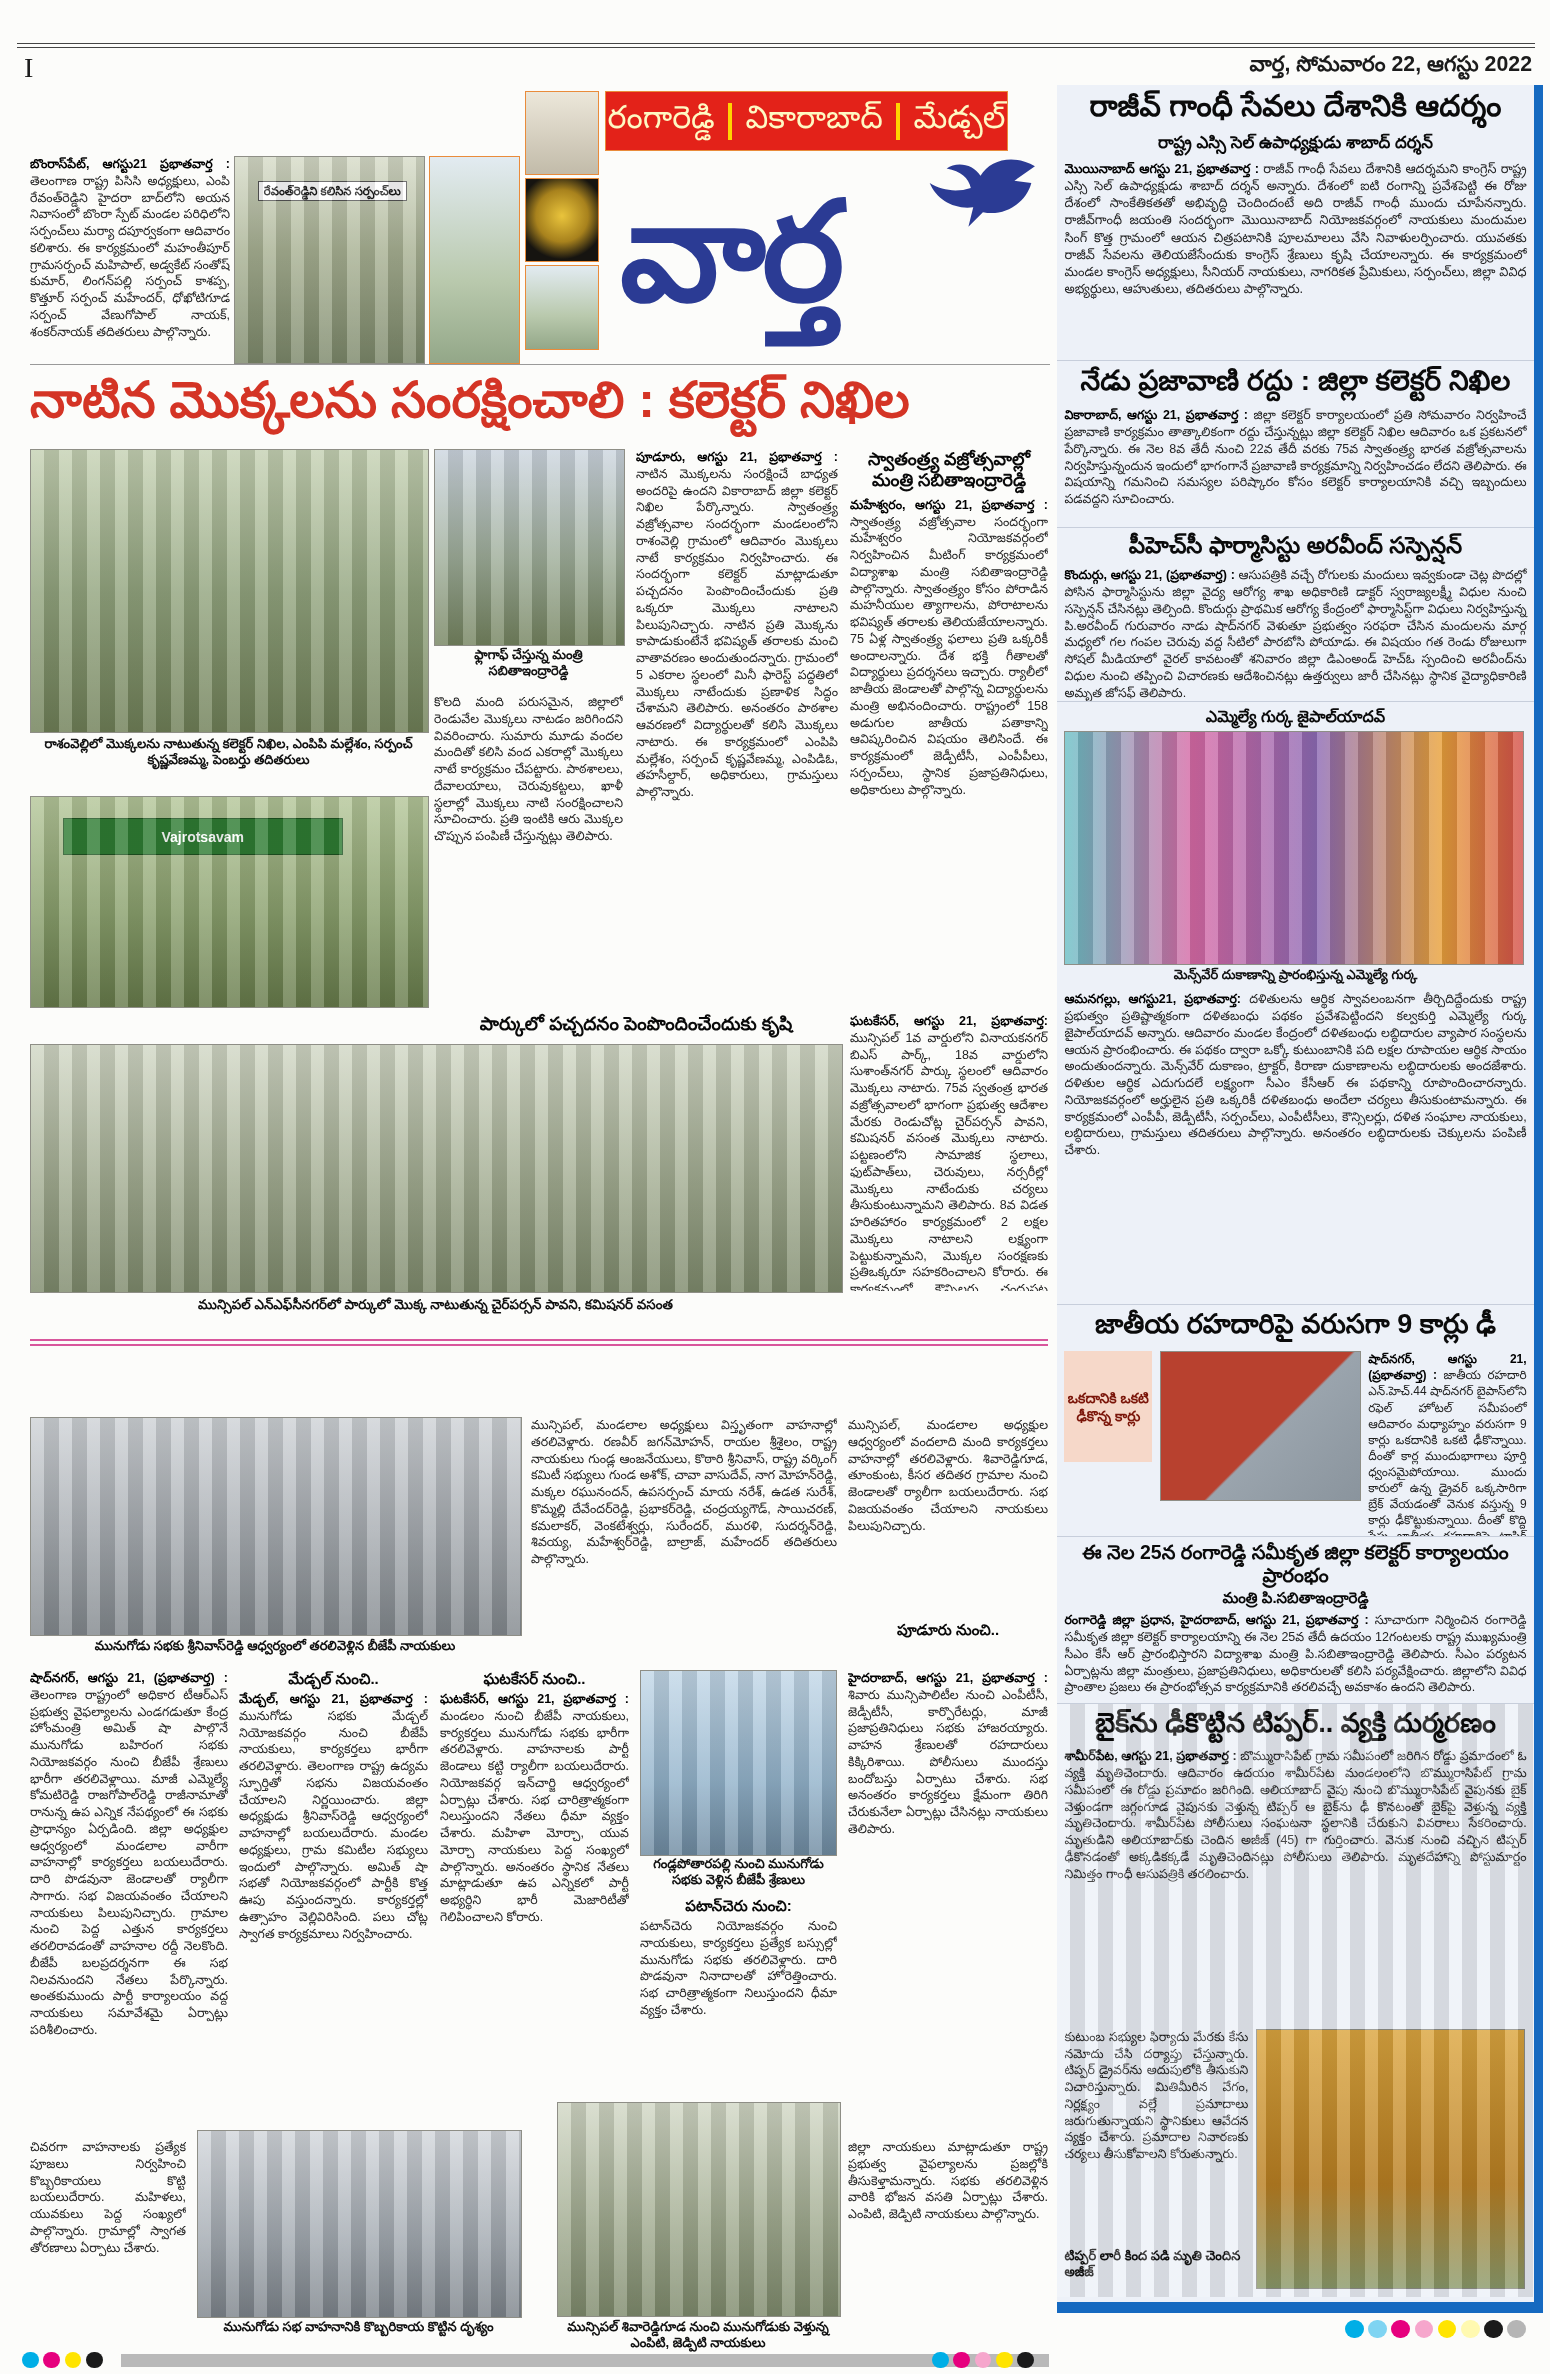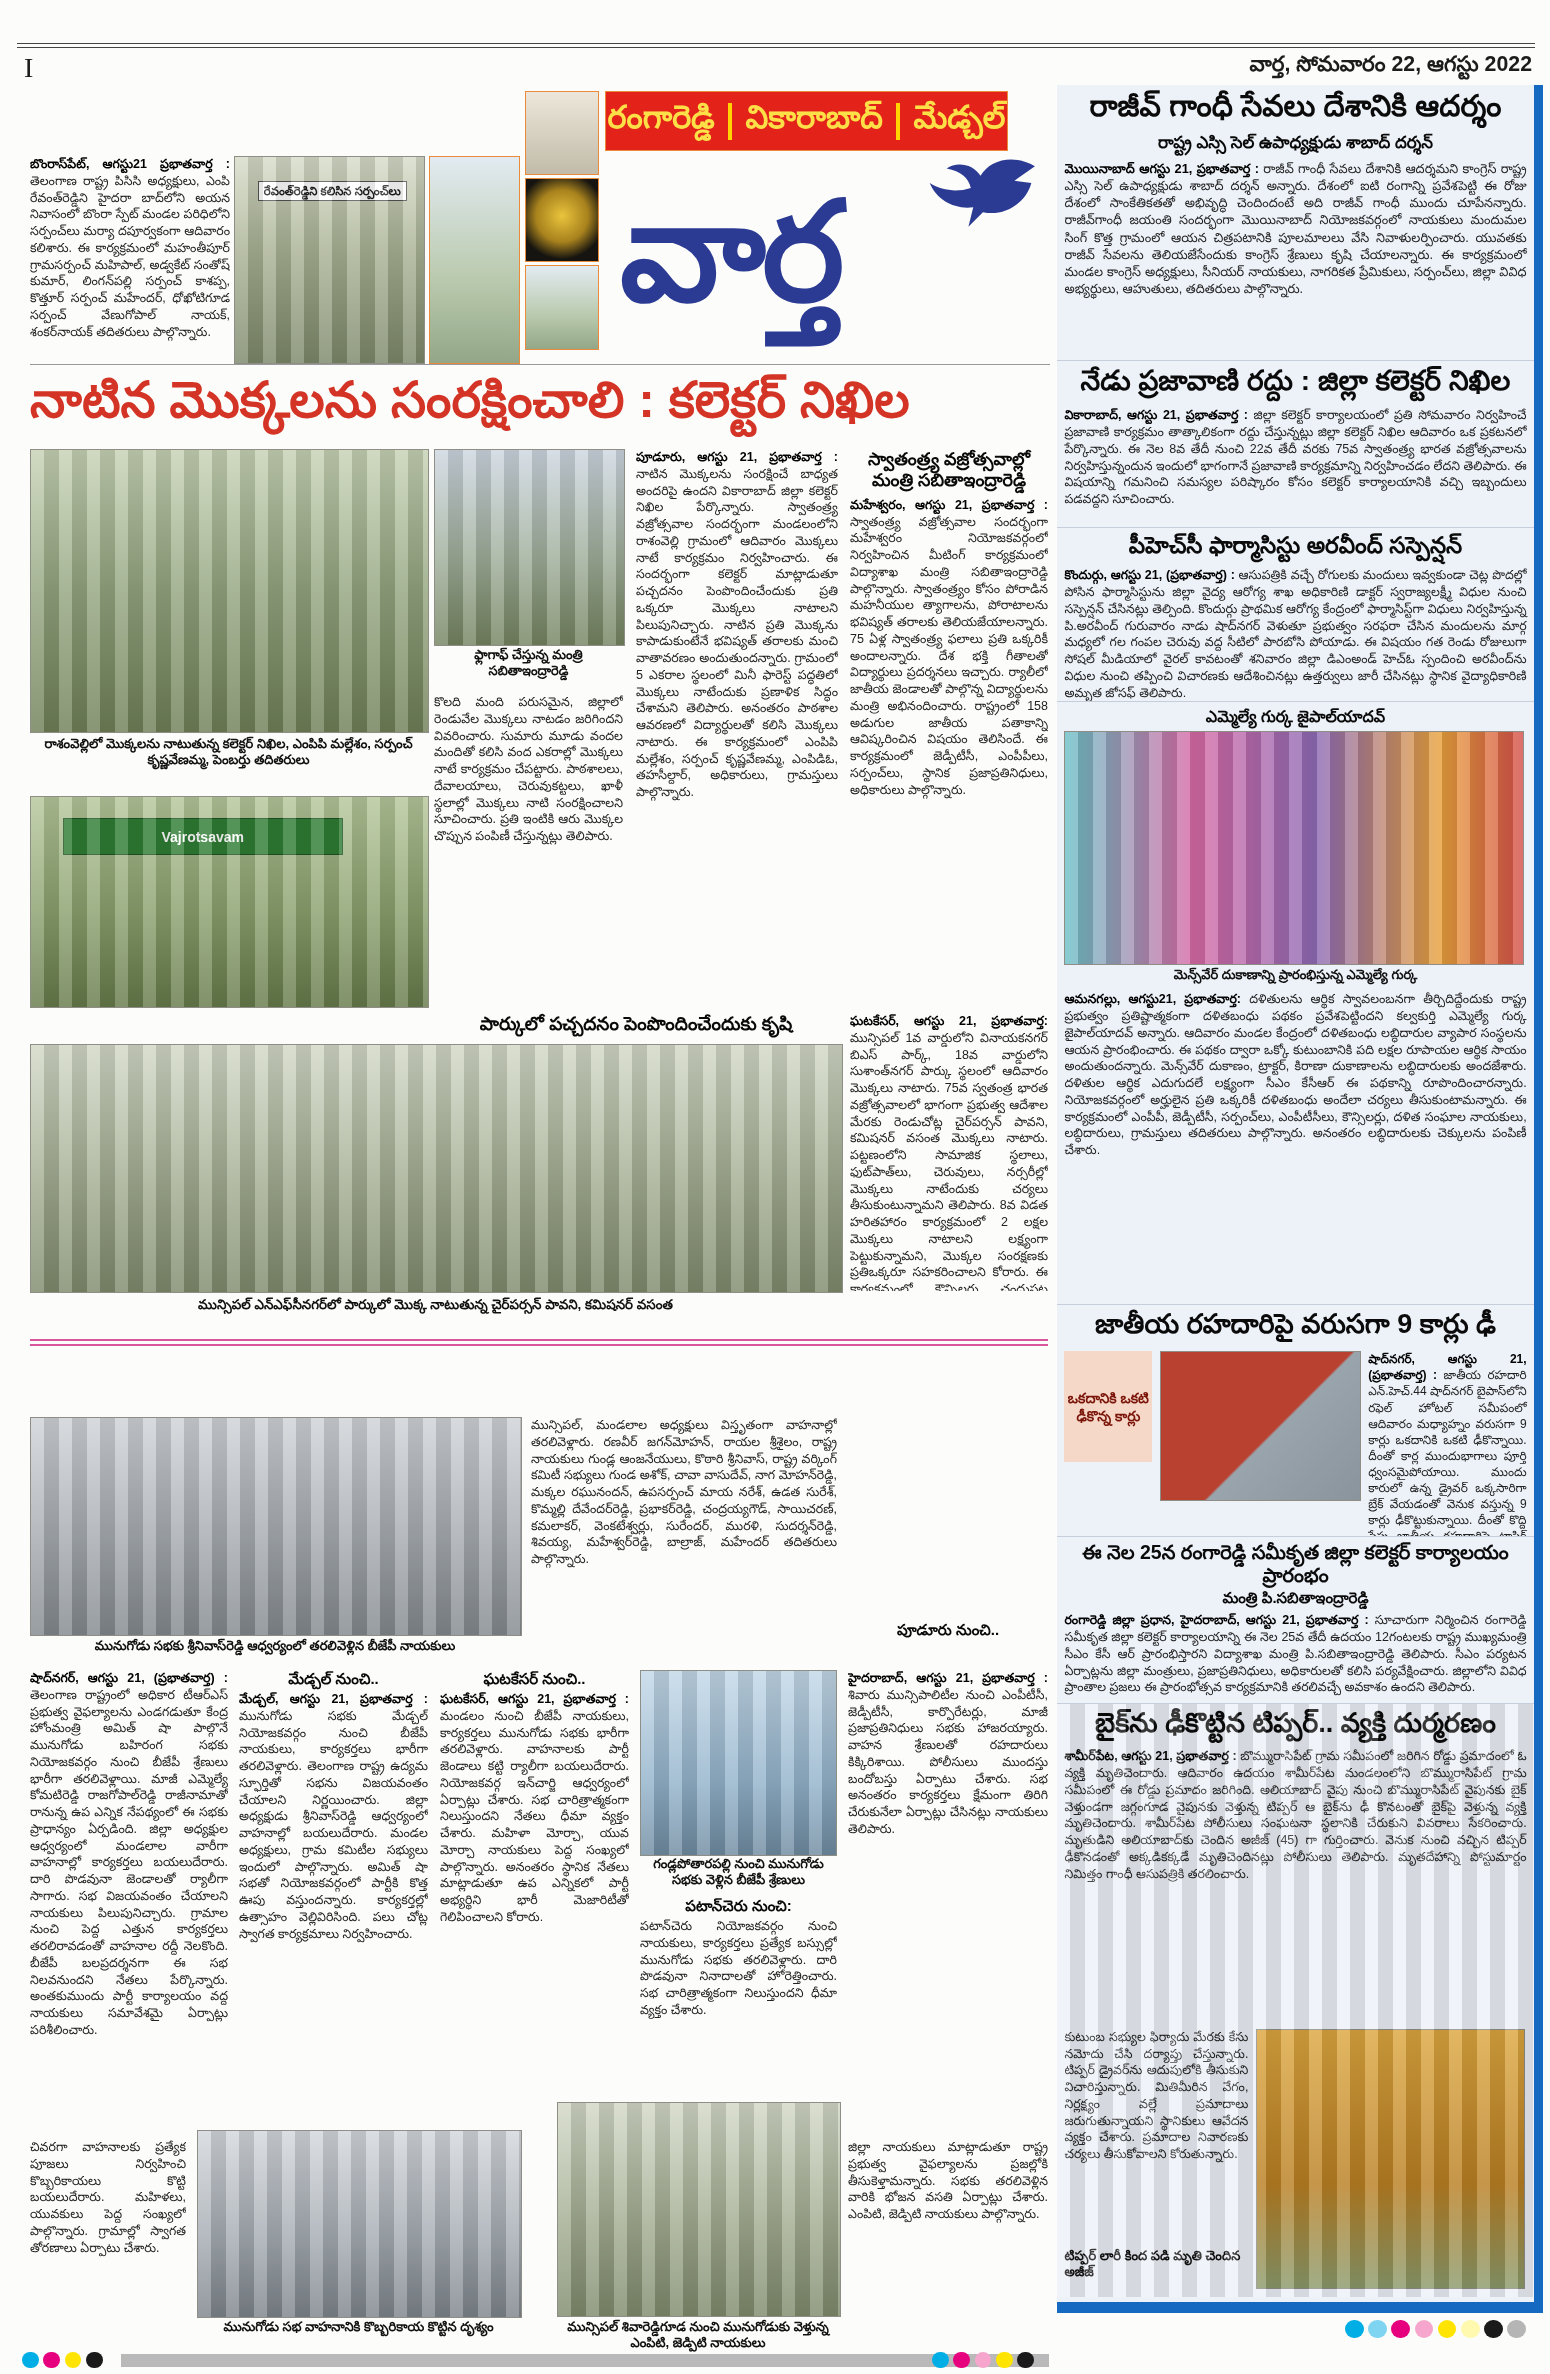--- a/index.html
+++ b/index.html
@@ -26,21 +26,21 @@
   .ph-temple{background:linear-gradient(180deg,#ece7da 0%,#c2bba9 100%);}
   .ph-gold{background:radial-gradient(circle at 50% 45%,#e9c43c 0%,#a8821d 45%,#161410 75%);}
   .ph-land{background:linear-gradient(180deg,#e2ebf1 0%,#b9c9ad 60%,#93a788 100%);}
   .ph-shop{background:linear-gradient(90deg,#6cc0c6 0%,#d76aa6 28%,#8e6bb5 55%,#e8a13c 82%,#d5504a 100%);}
   .ph-car{background:linear-gradient(135deg,#b8412f 0%,#b8412f 55%,#9aa4ad 56%,#8a949d 100%);}
   .ph-truck{background:linear-gradient(180deg,#dca63f 0%,#b97f22 60%,#8b9a6b 100%);}
   .stripes:after{content:"";position:absolute;inset:0;
      background:repeating-linear-gradient(90deg,rgba(255,255,255,.18) 0 13px,rgba(0,0,0,.10) 13px 28px);}
   .photo-wrap{position:absolute;}
   .banner-red{background:#e32219;display:flex;align-items:center;justify-content:center;}
-  .banner-red .t{color:#fde047;font-weight:bold;font-size:32px;}
+  .banner-red .t{color:#fef9c3;font-weight:normal;font-size:32px;}
   .banner-red .sep{width:4.6px;height:37px;background:#ffd400;margin:0 13px;}
   .logo-txt{font-weight:bold;color:#2b3b94;font-size:139px;line-height:1;letter-spacing:-3.7px;}
   .green-banner{position:absolute;left:8%;top:10%;width:70%;height:35px;background:#2f7d33;
      color:#fff;font-size:14px;font-weight:bold;display:flex;align-items:center;justify-content:center;border:0.9px solid #1d5220;}
   .overlay-cap{position:absolute;background:#fff;border:0.9px solid #555;font-size:11.6px;font-weight:bold;
      text-align:center;padding:1.9px 3.7px;line-height:1.2;}
   .rail{position:absolute;left:1057px;top:85px;width:477px;height:2217px;background:#edf1f8;
         border-right:9.3px solid #1569c0;border-bottom:11px solid #1569c0;}
   .rail-art{position:relative;padding:3.7px 7.4px;border-top:0.9px solid #c7cedb;overflow:hidden;box-sizing:border-box;}
   .rail-art:first-child{border-top:none;}
@@ -101,20 +101,21 @@
   </div>
   <div class="abs subhead" style="left:434px;top:1013px;width:404px;height:26px;font-size:18.6px;">పార్కులో పచ్చదనం పెంపొందించేందుకు కృషి</div>
   <div class="abs ph ph-group stripes" style="left:30px;top:1044px;width:811px;height:247px;"></div>
   <div class="abs body-txt" style="left:850px;top:1013px;width:198px;height:278px;"><b>ఘటకేసర్, ఆగస్టు 21, ప్రభాతవార్త: </b><span>మున్సిపల్ 1వ వార్డులోని వినాయకనగర్ బిఎస్ పార్క్, 18వ వార్డులోని సుశాంత్‌నగర్ పార్కు స్థలంలో ఆదివారం మొక్కలు నాటారు. 75వ స్వతంత్ర భారత వజ్రోత్సవాలలో భాగంగా ప్రభుత్వ ఆదేశాల మేరకు రెండుచోట్ల చైర్‌పర్సన్ పావని, కమిషనర్ వసంత మొక్కలు నాటారు. పట్టణంలోని సామాజిక స్థలాలు, ఫుట్‌పాత్‌లు, చెరువులు, నర్సరీల్లో మొక్కలు నాటేందుకు చర్యలు తీసుకుంటున్నామని తెలిపారు. 8వ విడత హరితహారం కార్యక్రమంలో 2 లక్షల మొక్కలు నాటాలని లక్ష్యంగా పెట్టుకున్నామని, మొక్కల సంరక్షణకు ప్రతిఒక్కరూ సహకరించాలని కోరారు. ఈ కార్యక్రమంలో కౌన్సిలర్లు చందుపట్ల వెంకట్‌రెడ్డి, బండారి ఆంజనేయులు, కతాడి రవీందర్, సిబ్బంది, కార్మికులు పాల్గొన్నారు.</span></div>
   <div class="abs cap" style="left:111px;top:1297px;width:649px;height:22px;font-size:13.4px;">మున్సిపల్ ఎన్ఎఫ్‌సీనగర్‌లో పార్కులో మొక్క నాటుతున్న చైర్‌పర్సన్ పావని, కమిషనర్ వసంత</div>
 
   <div class="abs pinkrule" style="left:30px;top:1339px;width:1018px;"></div>
   <div class="abs ph ph-road stripes" style="left:30px;top:1417px;width:490px;height:217px;"></div>
   <div class="abs cap" style="left:30px;top:1638px;width:490px;height:24px;">మునుగోడు సభకు శ్రీనివాస్‌రెడ్డి ఆధ్వర్యంలో తరలివెళ్లిన బీజేపీ నాయకులు</div>
   <div class="abs body-txt" style="left:531px;top:1417px;width:306px;height:243px;">మున్సిపల్, మండలాల అధ్యక్షులు విస్తృతంగా వాహనాల్లో తరలివెళ్లారు. రణవీర్ జగన్‌మోహన్, రాయల శ్రీశైలం, రాష్ట్ర నాయకులు గుండ్ల ఆంజనేయులు, కొఠారి శ్రీనివాస్, రాష్ట్ర వర్కింగ్ కమిటీ సభ్యులు గుండ అశోక్, చావా వాసుదేవ్, నాగ మోహన్‌రెడ్డి, మక్కల రఘునందన్, ఉపసర్పంచ్ మాయ నరేశ్, ఉడత సురేశ్, కొమ్మల్లి దేవేందర్‌రెడ్డి, ప్రభాకర్‌రెడ్డి, చంద్రయ్యగౌడ్, సాయిచరణ్, కమలాకర్, వెంకటేశ్వర్లు, సురేందర్, మురళి, సుదర్శన్‌రెడ్డి, శివయ్య, మహేశ్వర్‌రెడ్డి, బాల్రాజ్, మహేందర్ తదితరులు పాల్గొన్నారు.</div>
+  <div class="abs body-txt" style="left:848px;top:1417px;width:200px;height:197px;">మున్సిపల్, మండలాల అధ్యక్షుల ఆధ్వర్యంలో వందలాది మంది కార్యకర్తలు వాహనాల్లో తరలివెళ్లారు. శివారెడ్డిగూడ, తూంకుంట, కీసర తదితర గ్రామాల నుంచి జెండాలతో ర్యాలీగా బయలుదేరారు. సభ విజయవంతం చేయాలని నాయకులు పిలుపునిచ్చారు.</div>
   <div class="abs subhead" style="left:848px;top:1621px;width:200px;height:22px;font-size:15px;">పూడూరు నుంచి..</div>
 
   <div class="abs body-txt" style="left:30px;top:1670px;width:198px;height:460px;"><b>షాద్‌నగర్, ఆగస్టు 21, (ప్రభాతవార్త) : </b><span>తెలంగాణ రాష్ట్రంలో అధికార టీఆర్ఎస్ ప్రభుత్వ వైఫల్యాలను ఎండగడుతూ కేంద్ర హోంమంత్రి అమిత్ షా పాల్గొనే మునుగోడు బహిరంగ సభకు నియోజకవర్గం నుంచి బీజేపీ శ్రేణులు భారీగా తరలివెళ్లాయి. మాజీ ఎమ్మెల్యే కోమటిరెడ్డి రాజగోపాల్‌రెడ్డి రాజీనామాతో రానున్న ఉప ఎన్నిక నేపథ్యంలో ఈ సభకు ప్రాధాన్యం ఏర్పడింది. జిల్లా అధ్యక్షుల ఆధ్వర్యంలో మండలాల వారీగా వాహనాల్లో కార్యకర్తలు బయలుదేరారు. దారి పొడవునా జెండాలతో ర్యాలీగా సాగారు. సభ విజయవంతం చేయాలని నాయకులు పిలుపునిచ్చారు. గ్రామాల నుంచి పెద్ద ఎత్తున కార్యకర్తలు తరలిరావడంతో వాహనాల రద్దీ నెలకొంది. బీజేపీ బలప్రదర్శనగా ఈ సభ నిలవనుందని నేతలు పేర్కొన్నారు. అంతకుముందు పార్టీ కార్యాలయం వద్ద నాయకులు సమావేశమై ఏర్పాట్లు పరిశీలించారు.</span></div>
   <div class="abs" style="left:239px;top:1670px;width:189px;height:460px;">
     <div class="subhead" style="font-size:15px;">మేడ్చల్ నుంచి..</div>
     <div class="body-txt" style="height:436px;overflow:hidden;"><b>మేడ్చల్, ఆగస్టు 21, ప్రభాతవార్త : </b><span>మునుగోడు సభకు మేడ్చల్ నియోజకవర్గం నుంచి బీజేపీ నాయకులు, కార్యకర్తలు భారీగా తరలివెళ్లారు. తెలంగాణ రాష్ట్ర ఉద్యమ స్ఫూర్తితో సభను విజయవంతం చేయాలని నిర్ణయించారు. జిల్లా అధ్యక్షుడు శ్రీనివాస్‌రెడ్డి ఆధ్వర్యంలో వాహనాల్లో బయలుదేరారు. మండల అధ్యక్షులు, గ్రామ కమిటీల సభ్యులు ఇందులో పాల్గొన్నారు. అమిత్ షా సభతో నియోజకవర్గంలో పార్టీకి కొత్త ఊపు వస్తుందన్నారు. కార్యకర్తల్లో ఉత్సాహం వెల్లివిరిసింది. పలు చోట్ల స్వాగత కార్యక్రమాలు నిర్వహించారు.</span></div>
   </div>
   <div class="abs" style="left:440px;top:1670px;width:189px;height:460px;">
     <div class="subhead" style="font-size:15px;">ఘటకేసర్ నుంచి..</div>
     <div class="body-txt" style="height:436px;overflow:hidden;"><b>ఘటకేసర్, ఆగస్టు 21, ప్రభాతవార్త : </b><span>మండలం నుంచి బీజేపీ నాయకులు, కార్యకర్తలు మునుగోడు సభకు భారీగా తరలివెళ్లారు. వాహనాలకు పార్టీ జెండాలు కట్టి ర్యాలీగా బయలుదేరారు. నియోజకవర్గ ఇన్‌చార్జి ఆధ్వర్యంలో ఏర్పాట్లు చేశారు. సభ చారిత్రాత్మకంగా నిలుస్తుందని నేతలు ధీమా వ్యక్తం చేశారు. మహిళా మోర్చా, యువ మోర్చా నాయకులు పెద్ద సంఖ్యలో పాల్గొన్నారు. అనంతరం స్థానిక నేతలు మాట్లాడుతూ ఉప ఎన్నికలో పార్టీ అభ్యర్థిని భారీ మెజారిటీతో గెలిపించాలని కోరారు.</span></div>

